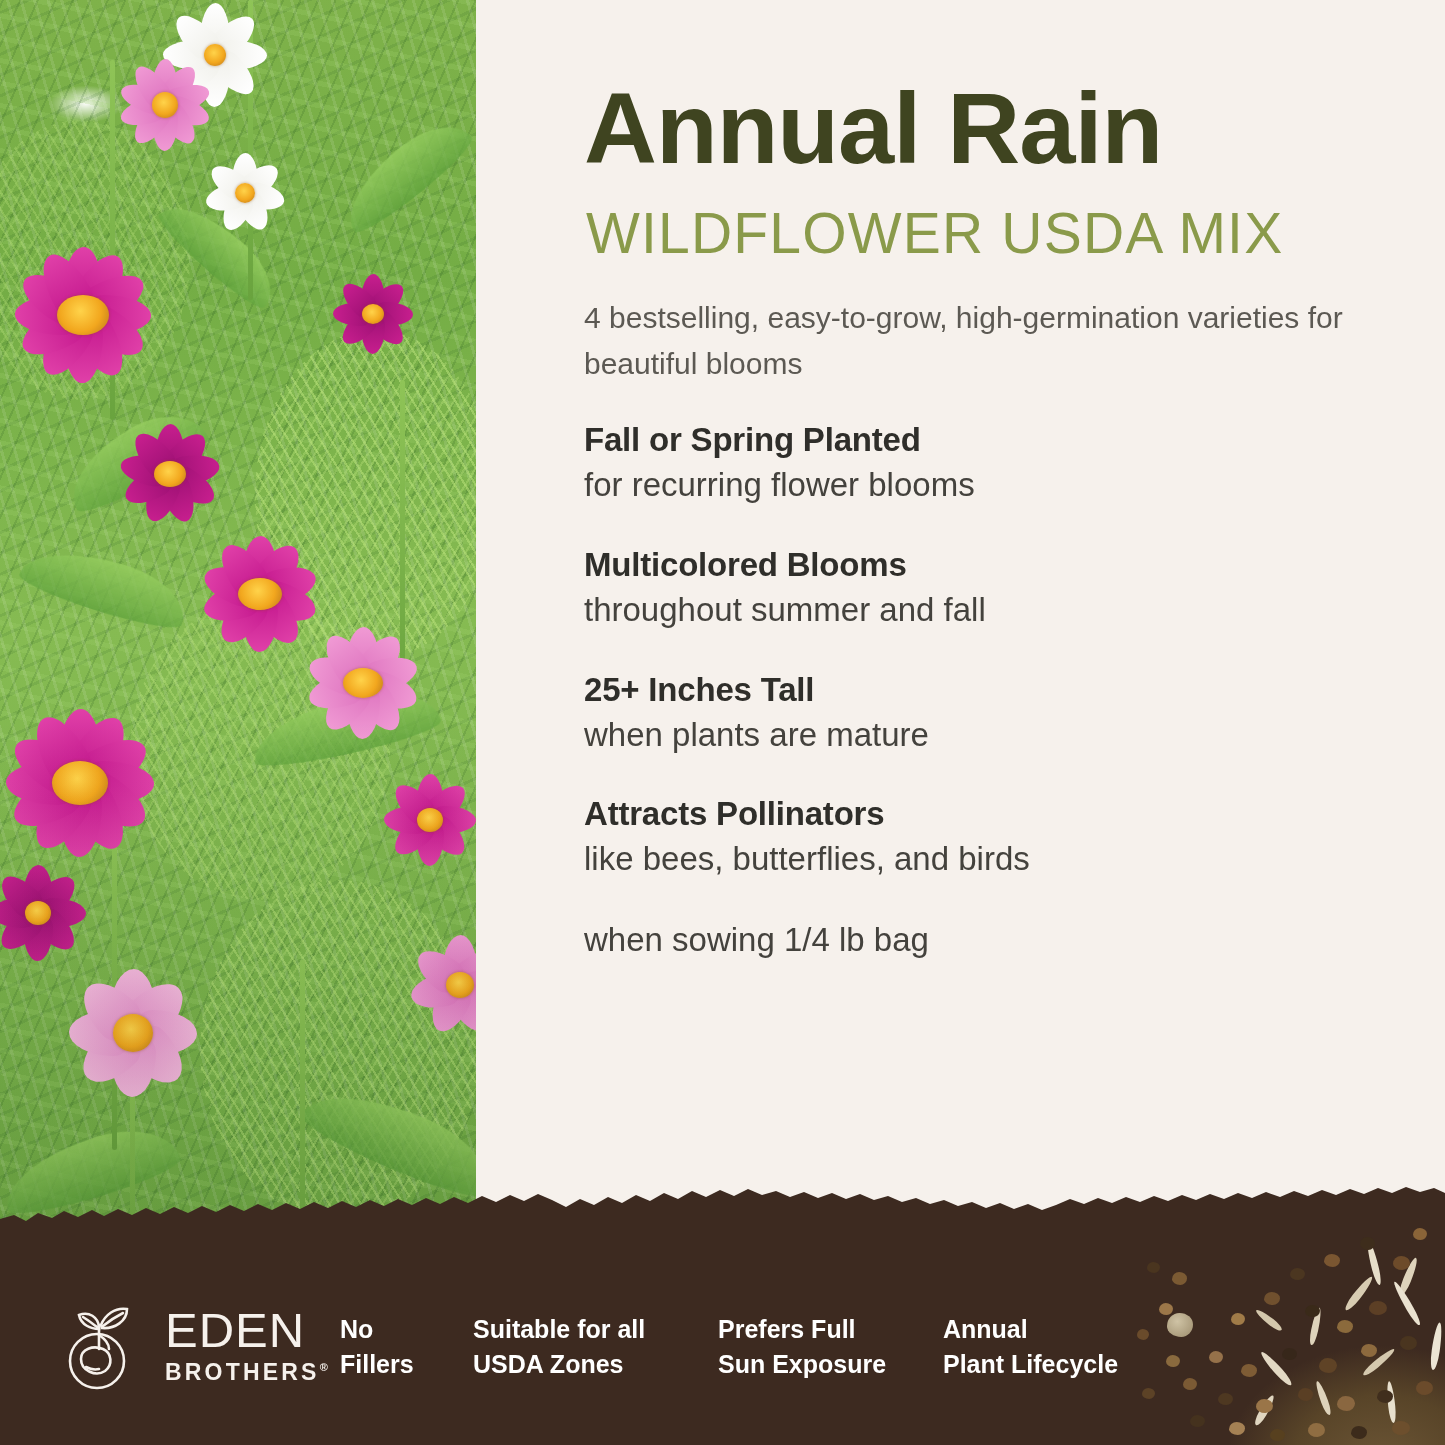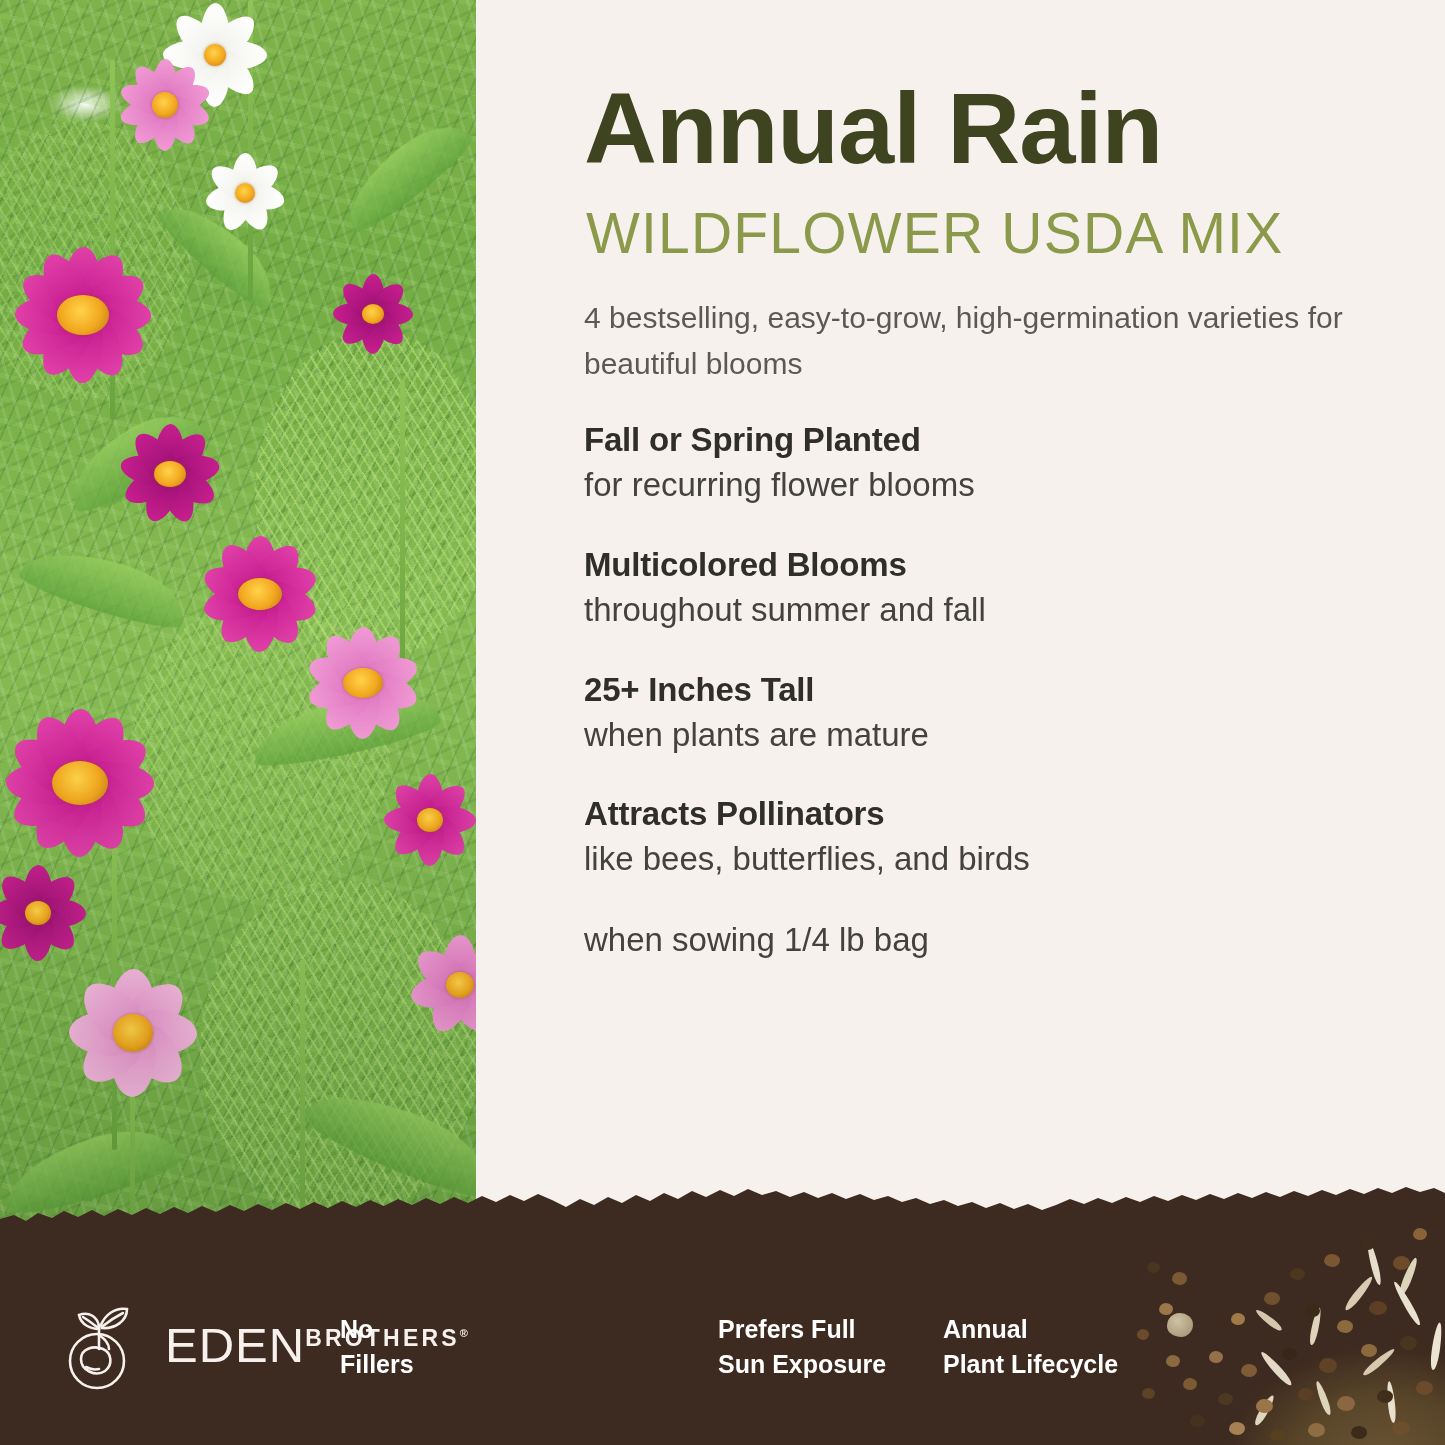--- a/index.html
+++ b/index.html
@@ -172,21 +172,21 @@
   #footer-inner {
     position: absolute;
     left: 0; top: 0;
     width: 1445px; height: 190px;
   }
   #logo {
     position: absolute;
     left: 55px; top: 40px;
     display: flex; align-items: center; gap: 14px;
   }
-  #logo-text { display: flex; line-height: 1; }
+  #logo-text { display: flex; flex-direction: column; line-height: 1; }
   #logo-eden {
     font-size: 49px; font-weight: normal; color: #f6f1ec;
     letter-spacing: 1px;
   }
   #logo-brothers {
     font-size: 23px; font-weight: bold; color: #f6f1ec;
     letter-spacing: 3.2px; margin-top: 6px;
   }
   #logo-brothers sup { font-size: 11px; vertical-align: super; letter-spacing: 0; }
   .fbadge {
@@ -480,20 +480,24 @@
           <div id="logo-eden">EDEN</div>
           <div id="logo-brothers"><span>BROTHERS</span><sup>®</sup></div>
         </div>
       </div>
 
       <div class="fbadge" style="left:340px;">
         <div>No</div>
         <div>Fillers</div>
       </div>
 
+      <div class="fbadge" style="left:473px;">
+        <div>Suitable for all</div>
+        <div>USDA Zones</div>
+      </div>
 
       <div class="fbadge" style="left:718px;">
         <div>Prefers Full</div>
         <div>Sun Exposure</div>
       </div>
 
       <div class="fbadge" style="left:943px;">
         <div>Annual</div>
         <div>Plant Lifecycle</div>
       </div>

